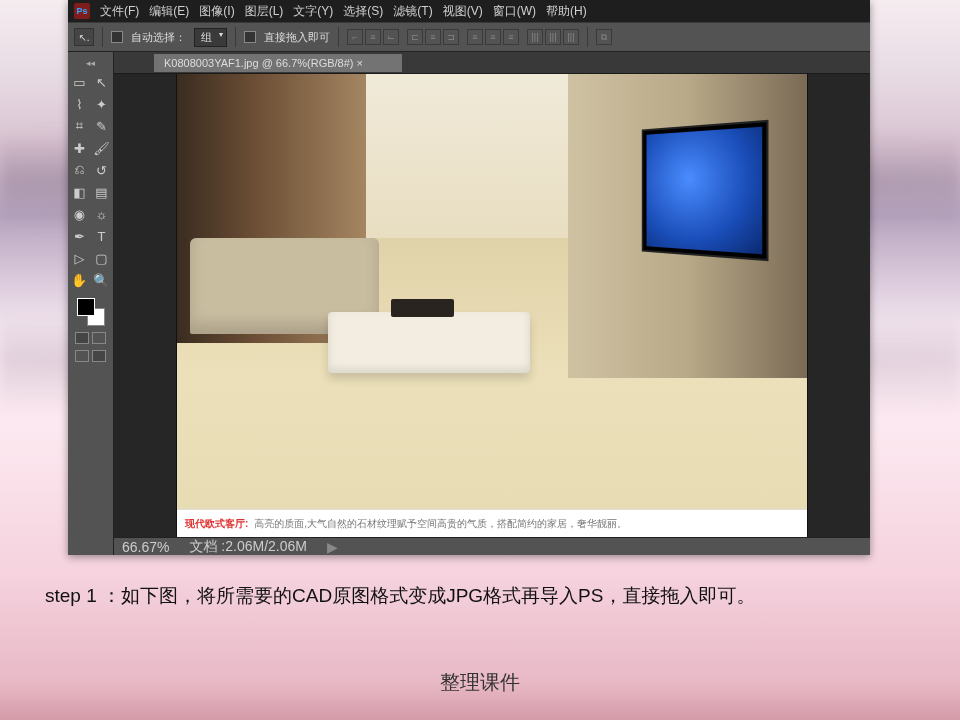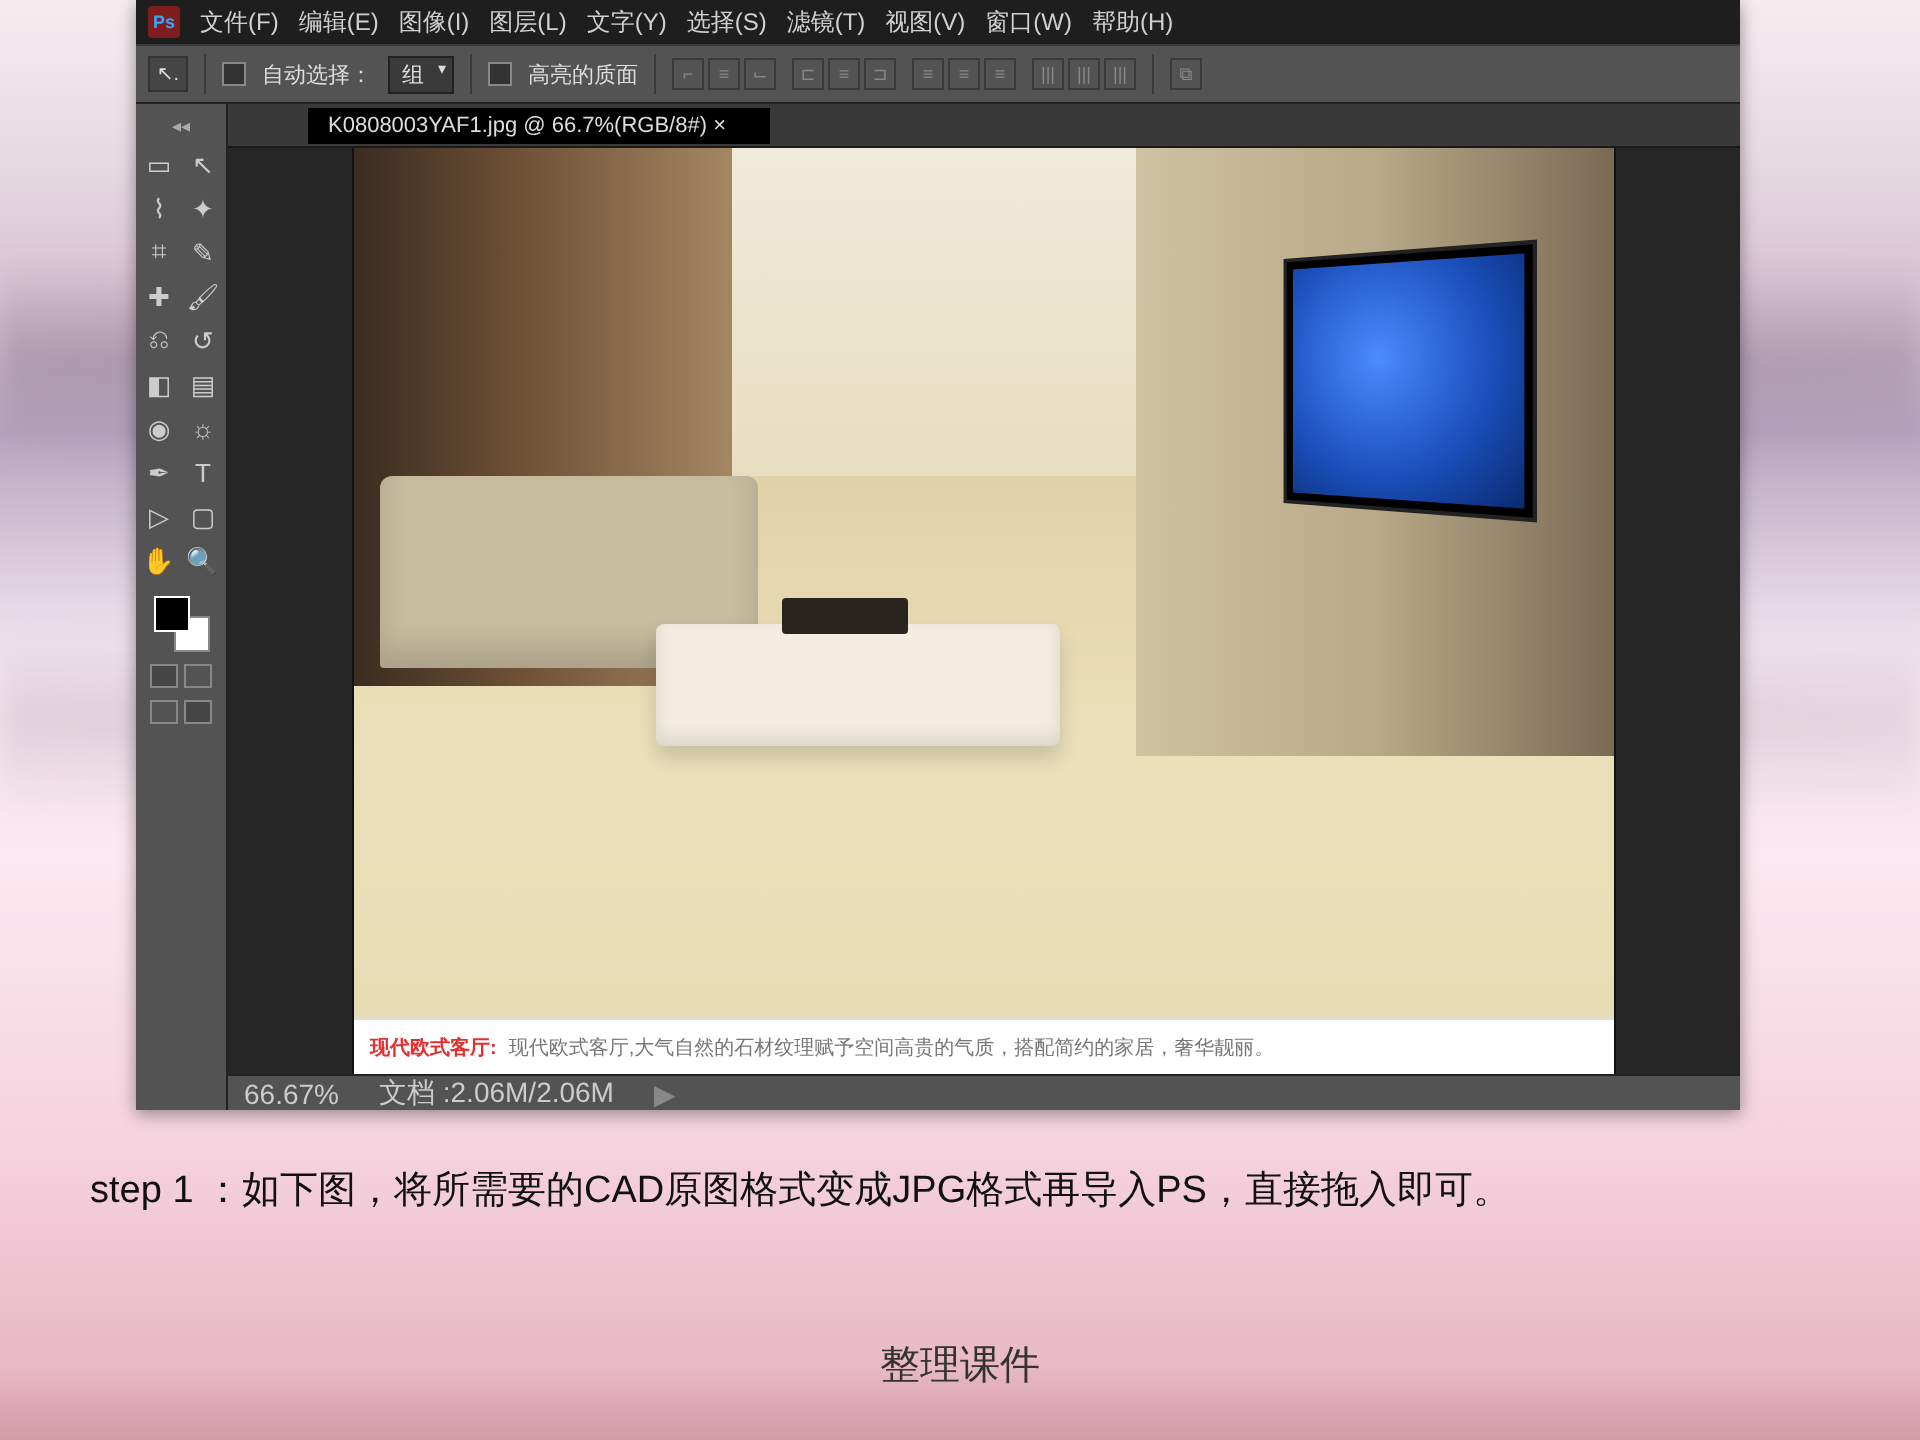--- a/index.html
+++ b/index.html
@@ -195,22 +195,22 @@
     flex-direction: column;
   }
   .doc-tab {
     height: 22px;
     background: #393939;
     border-bottom: 1px solid #1a1a1a;
     display: flex;
     align-items: center;
   }
   .doc-tab-inner {
-    background: #000000;
-    padding: 3px 22px 3px 10px;
+    background: #737373;
+    padding: 3px 39px 3px 10px;
     font-size: 11px;
     color: #ddd;
     position: relative;
     margin-left: 40px;
   }
   .canvas {
     flex: 1;
     display: flex;
     align-items: center;
     justify-content: center;
@@ -372,21 +372,21 @@
   </div>
 
   <div class="optionsbar">
     <span class="opt-icon">↖.</span>
     <span class="opt-divider"></span>
     <span class="opt-check"></span>
     <span>自动选择：</span>
     <span class="opt-select">组</span>
     <span class="opt-divider"></span>
     <span class="opt-check"></span>
-    <span>高亮的质面</span>
+    <span>直接拖入即可</span>
     <span class="opt-divider"></span>
     <span class="iconrow">
       <span class="mini">⌐</span>
       <span class="mini">≡</span>
       <span class="mini">⌙</span>
     </span>
     <span class="iconrow">
       <span class="mini">⊏</span>
       <span class="mini">≡</span>
       <span class="mini">⊐</span>
@@ -456,21 +456,21 @@
             <div class="floor"></div>
             <div class="lwall"></div>
             <div class="rwall"></div>
             <div class="tv"></div>
             <div class="sofa"></div>
             <div class="ottoman"></div>
             <div class="tray"></div>
           </div>
           <div class="caption-strip">
             <span class="cap-red">现代欧式客厅:</span>
-            <span class="cap-gray">现代欧式客厅,大气自然的石材纹理赋予空间高贵的气质，搭配简约的家居，奢华靓丽。</span>
+            <span class="cap-gray">高亮的质面,大气自然的石材纹理赋予空间高贵的气质，搭配简约的家居，奢华靓丽。</span>
           </div>
         </div>
       </div>
       <div class="statusbar">
         <span>66.67%</span>
         <span>文档 :2.06M/2.06M</span>
         <span class="arrow">▶</span>
       </div>
     </div>
   </div>

